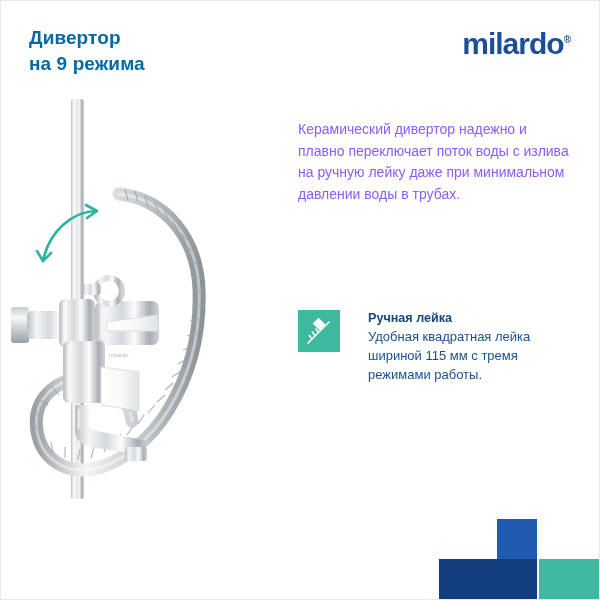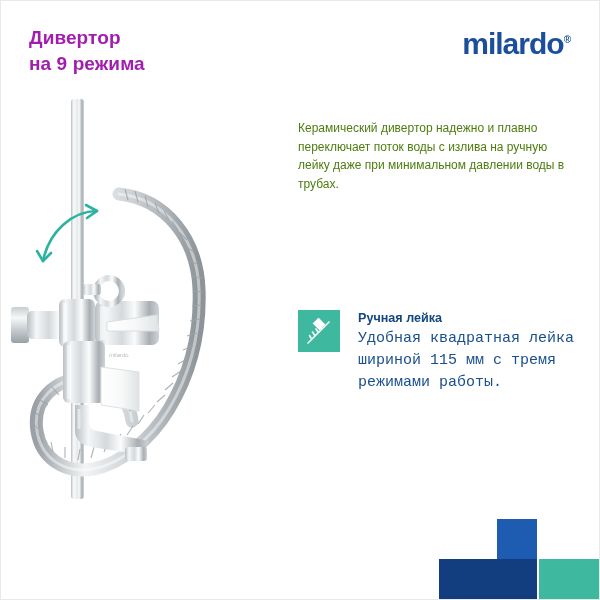--- a/index.html
+++ b/index.html
@@ -24,21 +24,21 @@
   }
 
   
   .headline {
     position: absolute;
     left: 28px;
     top: 24px;
     font-size: 19px;
     font-weight: bold;
     line-height: 1.35;
-    color: #a21caf;
+    color: #0369a1;
     letter-spacing: .1px;
   }
 
   
   .brand {
     position: absolute;
     right: 28px;
     top: 28px;
     text-align: center;
   }
@@ -57,56 +57,55 @@
     vertical-align: super;
     letter-spacing: 0;
   }
 
   
   .para {
     position: absolute;
     left: 297px;
     top: 118px;
     width: 278px;
-    font-size: 12px;
+    font-size: 14px;
     line-height: 1.55;
-    color: #4d7c0f;
+    color: #8b5cf6;
   }
 
   
   .feature {
     position: absolute;
     left: 297px;
     top: 309px;
     width: 285px;
     display: flex;
-    gap: 18px;
+    gap: 28px;
   }
   .feature-icon {
     flex: 0 0 auto;
     width: 42px;
     height: 42px;
     background: #3fb8a0;
     position: relative;
     overflow: hidden;
   }
   .feature-text {
     padding-top: 1px;
   }
   .feature-title {
     font-size: 12.6px;
     font-weight: bold;
     color: #15477f;
     margin-bottom: 3px;
   }
   .feature-desc {
-    font-size: 15px;
+    font-size: 13px;
     line-height: 1.45;
     color: #1a4f8f;
-    font-family: Liberation Mono, monospace;
   }
 
   
   .sq {
     position: absolute;
   }
   .sq-blue-dark {
     right: 62px;
     bottom: 0px;
     width: 98px;

